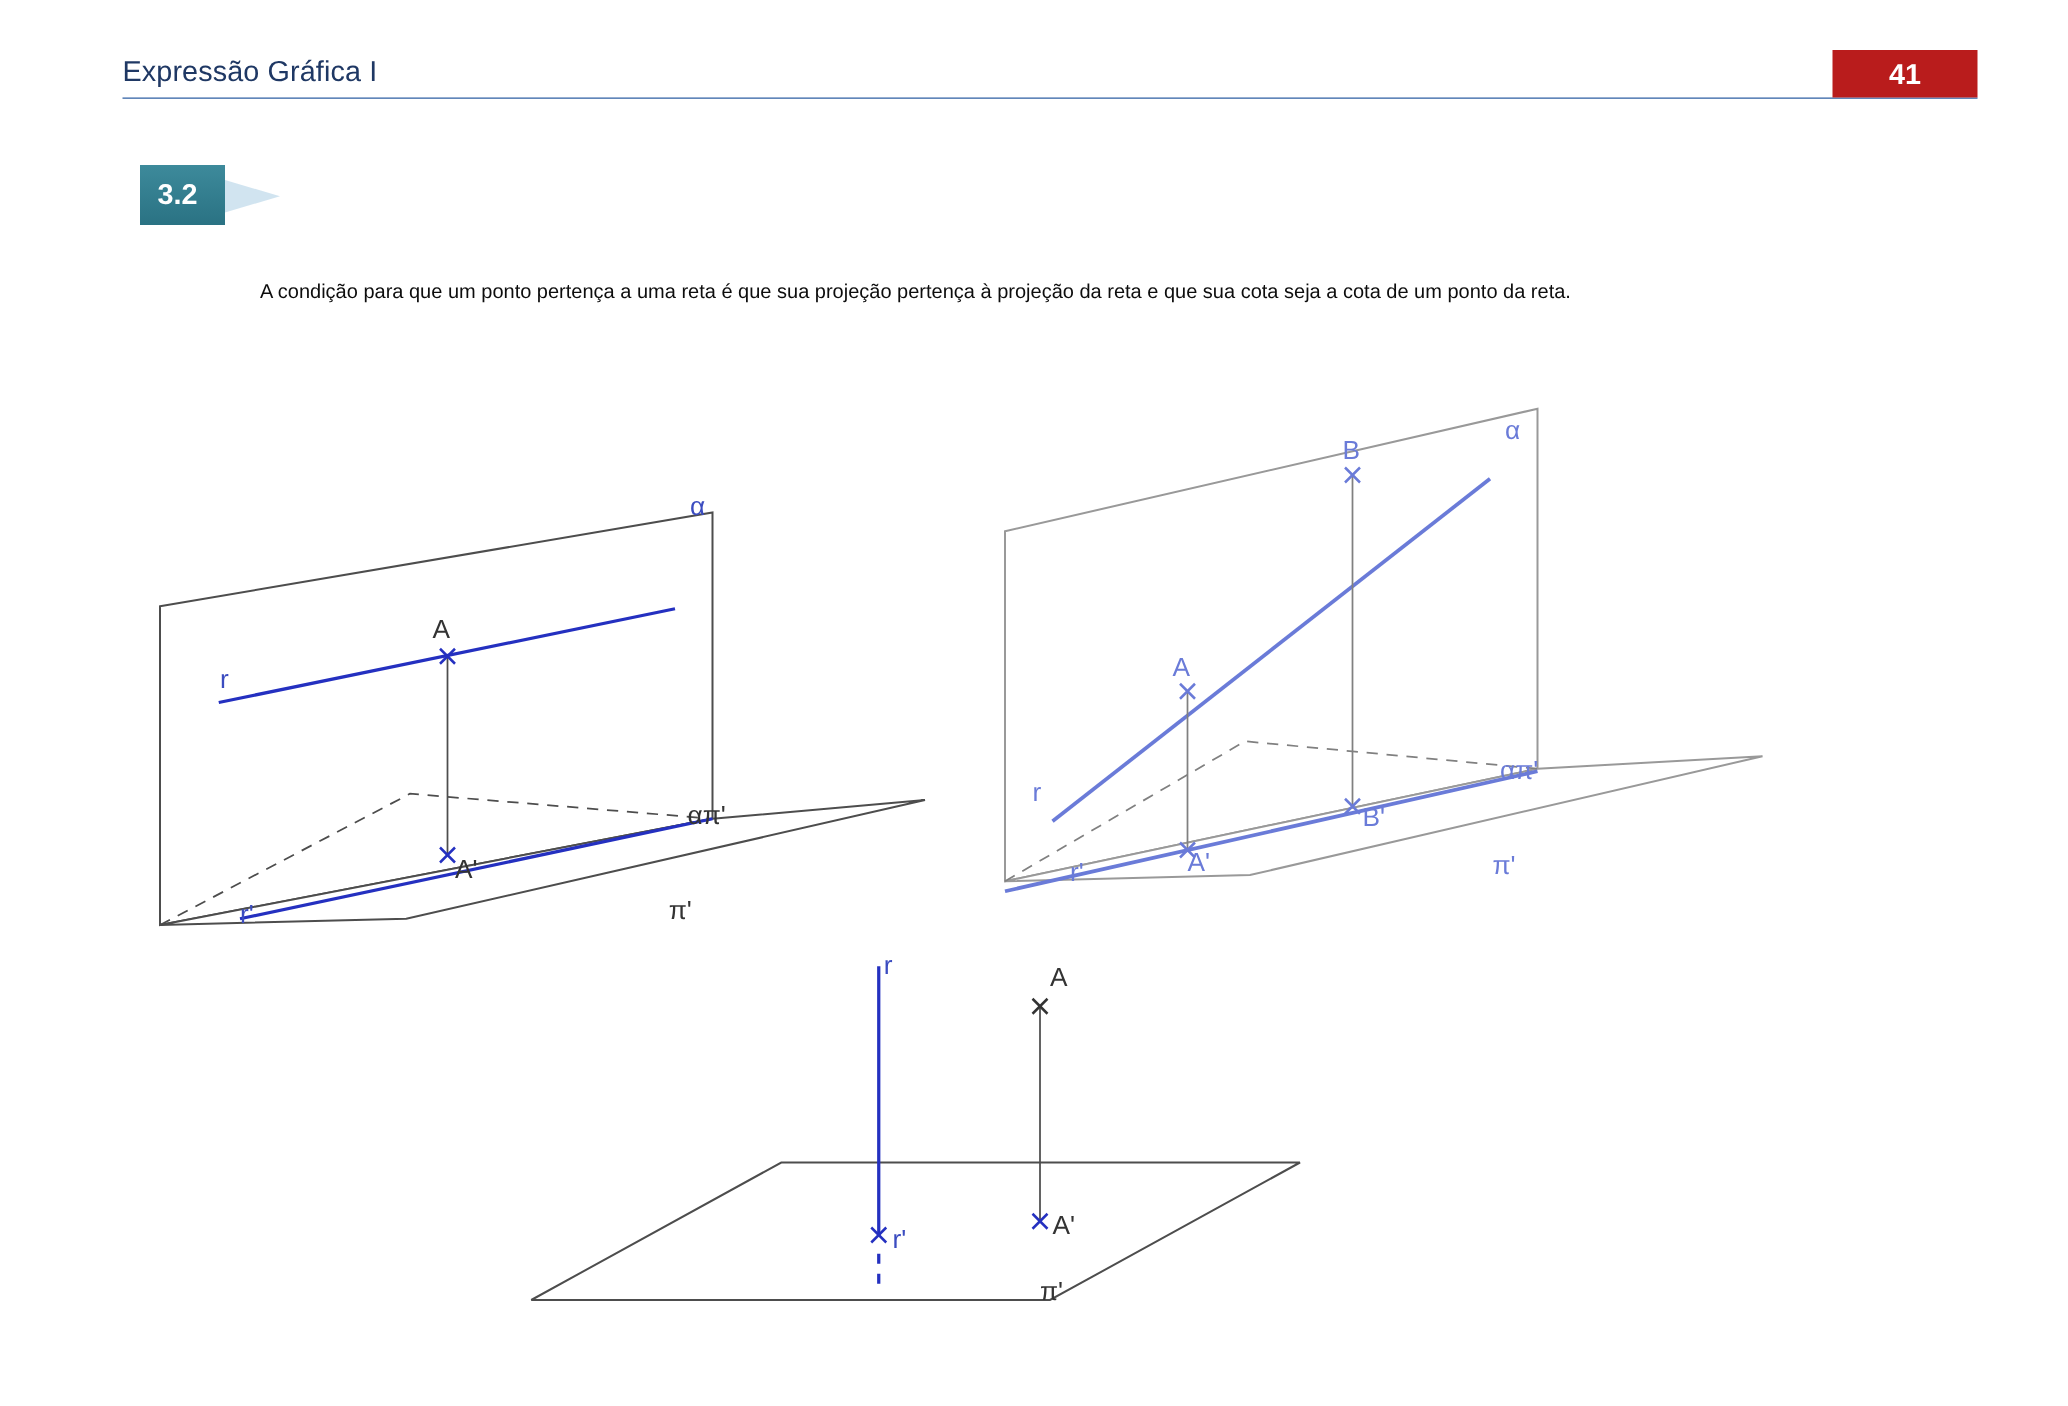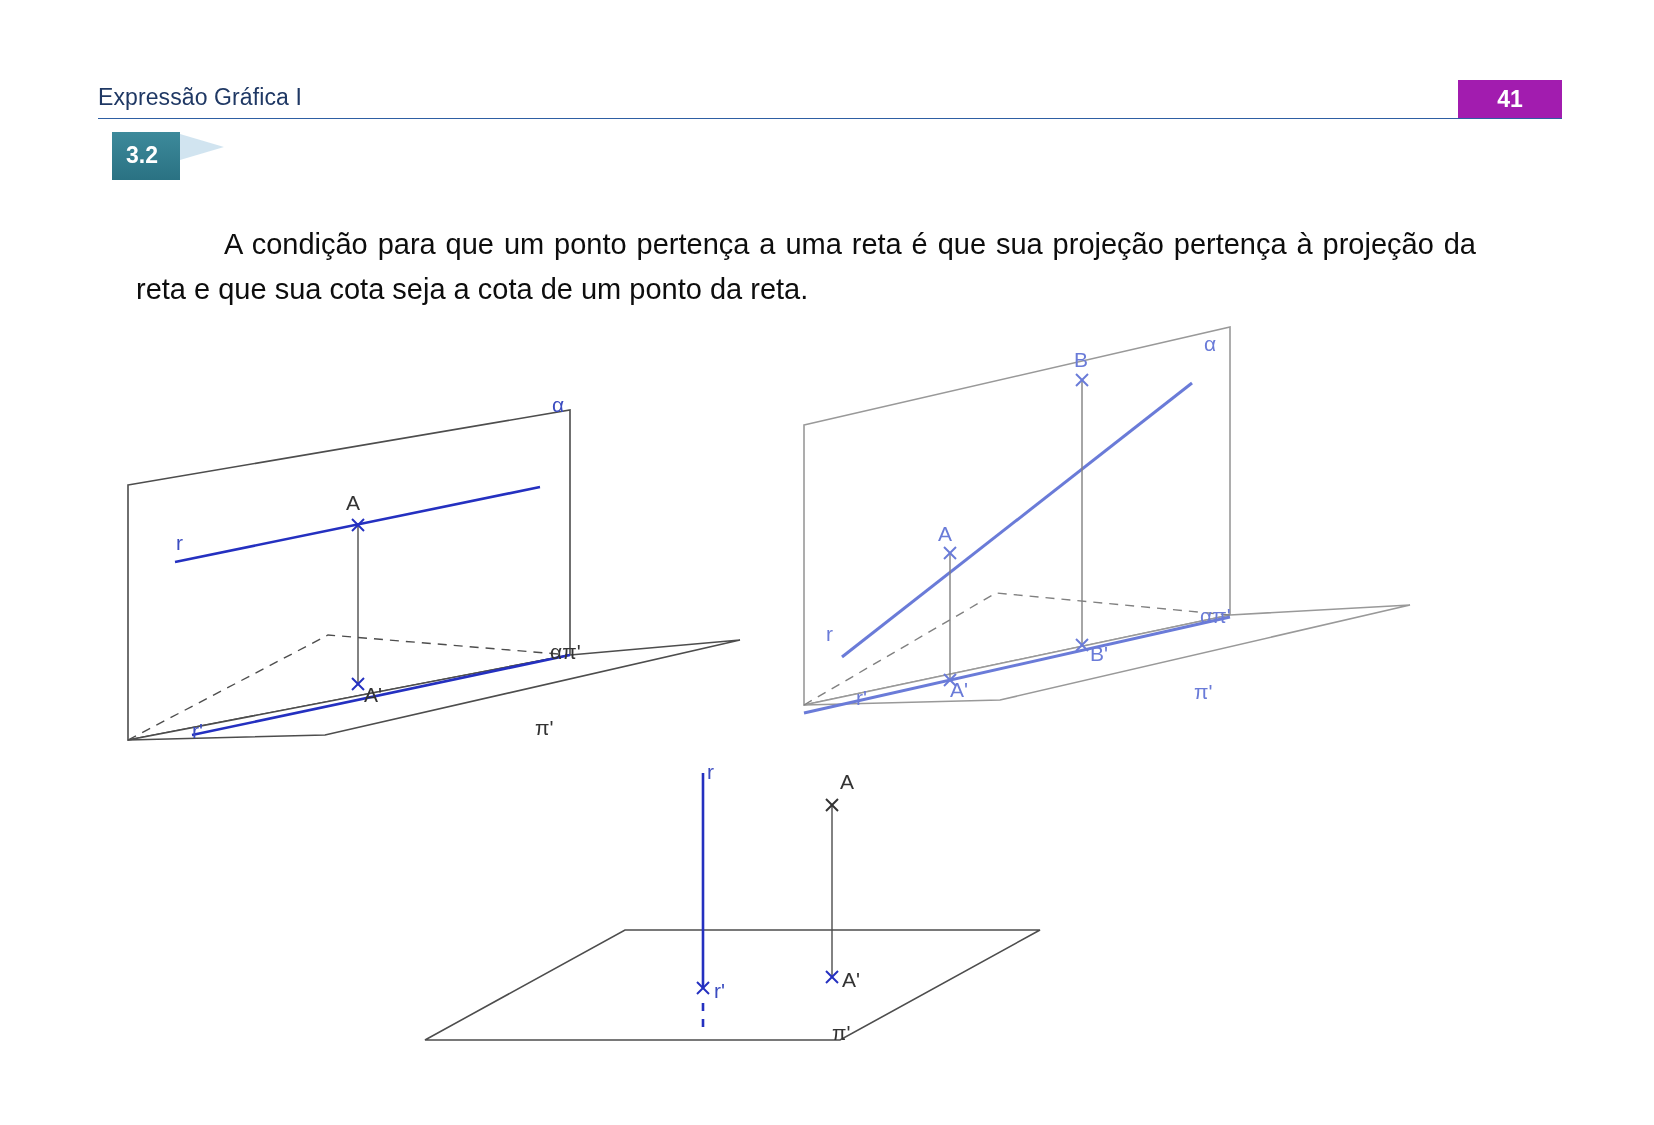--- a/index.html
+++ b/index.html
@@ -14,23 +14,22 @@
     color: #1a1a1a;
     position: relative;
     overflow: hidden;
   }
 
   
   .page-header {
     position: absolute;
     top: 40px;
     left: 98px;
-    right: 92px;
+    right: 72px;
     height: 42px;
-    margin-top: 40px;
   }
   .header-title {
     position: absolute;
     left: 0;
     top: 4px;
     font-size: 23px;
     color: #1f3864;
     letter-spacing: 0.1px;
     white-space: nowrap;
   }
@@ -38,39 +37,39 @@
     position: absolute;
     left: 0;
     right: 0;
     top: 38px;
     border-top: 1.5px solid #2e5fa3;
   }
   .page-number-box {
     position: absolute;
     right: 0;
     top: 0;
-    width: 104px;
+    width: 116px;
     height: 38px;
-    background: #a21caf;
+    background: #b91c1c;
     color: #ffffff;
     font-size: 23px;
     font-weight: bold;
     display: flex;
     align-items: center;
     justify-content: center;
   }
 
   
   .section-banner {
     position: absolute;
     left: 112px;
     top: 132px;
     height: 48px;
     display: flex;
-    align-items: flex-start;
+    align-items: center;
   }
   .section-tag {
     background: #2e7d8f;
     background: linear-gradient(180deg,#3d8a9b 0%, #2a7283 100%);
     color: #ffffff;
     font-size: 23px;
     font-weight: bold;
     padding: 10px 22px 11px 14px;
     display: flex;
     align-items: center;
@@ -85,24 +84,24 @@
     border-bottom: 13px solid transparent;
     border-left: 44px solid #cfe3ef;
     margin-left: 0px;
     margin-top: 2px;
     opacity: 0.95;
   }
 
   
   .body-paragraph {
     position: absolute;
-    left: 136px;
+    left: 120px;
     top: 222px;
     width: 1340px;
-    font-size: 29px;
+    font-size: 16px;
     line-height: 1.55;
     text-align: justify;
     text-indent: 88px;
     color: #0d0d0d;
   }
 
   
   .figures {
     position: absolute;
     left: 0;

